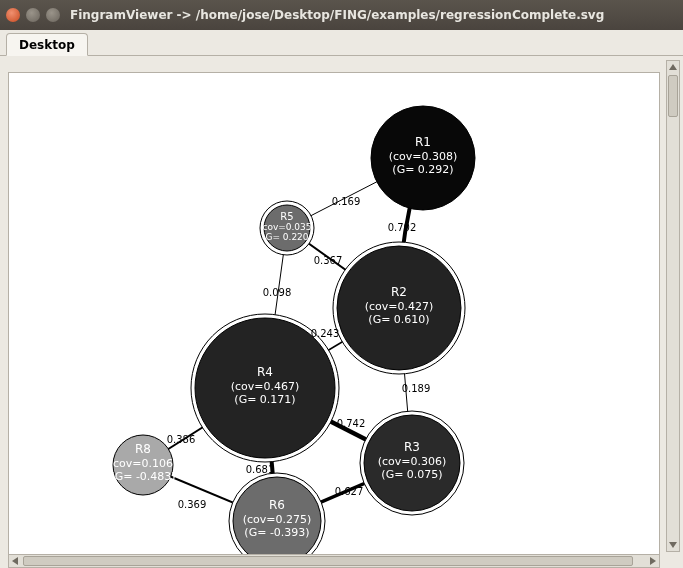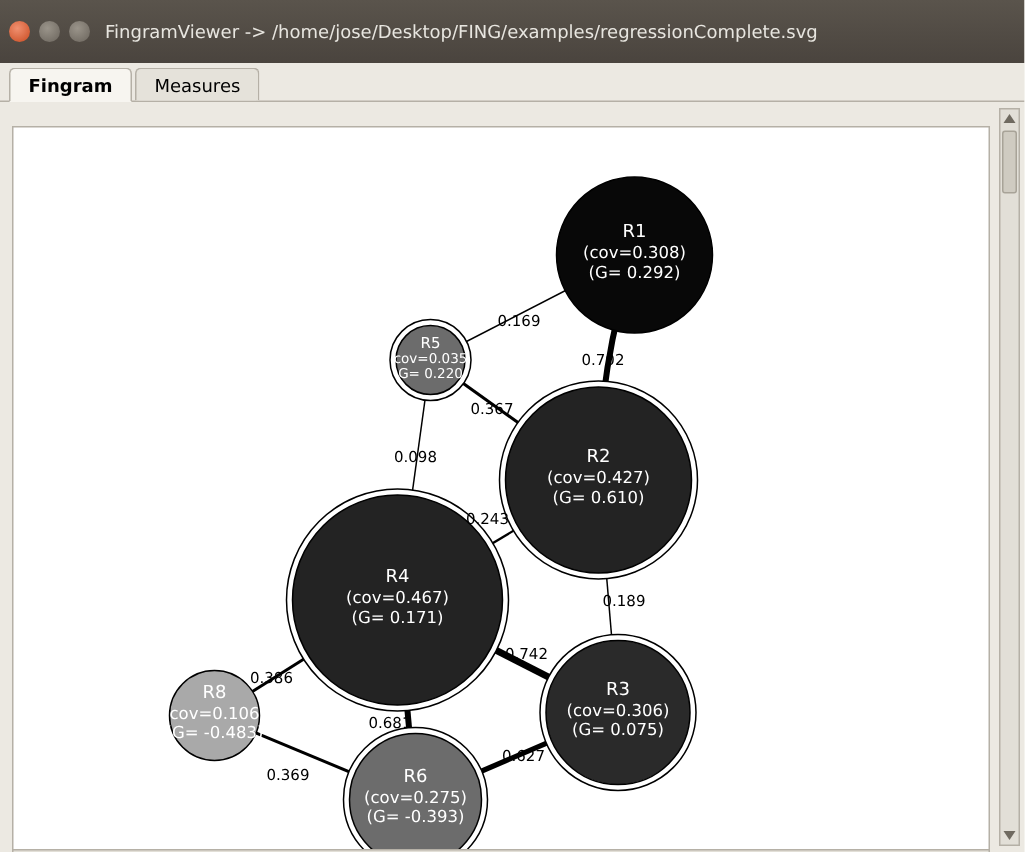--- a/index.html
+++ b/index.html
@@ -5,27 +5,27 @@
 * { box-sizing: border-box; margin: 0; padding: 0; }
 body {
   font-family: "DejaVu Sans", "Liberation Sans", Arial, sans-serif;
   font-size: 12px;
   background: #f0ede5;
   width: 683px;
   height: 568px;
   overflow: hidden;
 }
 .titlebar {
-  height: 42px;
+  height: 30px;
   background: linear-gradient(to bottom, #5a544c 0%, #4a443e 100%);
   display: flex;
   align-items: center;
   padding: 0 6px;
   color: #e8e6e0;
-  font-weight: normal;
+  font-weight: bold;
   font-size: 12px;
 }
 .win-controls { display: flex; gap: 6px; margin-right: 10px; }
 .win-btn {
   width: 14px; height: 14px; border-radius: 50%;
   display: inline-block;
 }
 .btn-close { background: radial-gradient(circle at 40% 35%, #f09070, #c84a20); }
 .btn-min   { background: radial-gradient(circle at 40% 35%, #9a948a, #6a645c); }
 .btn-max   { background: radial-gradient(circle at 40% 35%, #9a948a, #6a645c); }
@@ -123,22 +123,21 @@
 <div class="titlebar">
   <div class="win-controls">
     <span class="win-btn btn-close"></span>
     <span class="win-btn btn-min"></span>
     <span class="win-btn btn-max"></span>
   </div>
   <span>FingramViewer -&gt; /home/jose/Desktop/FING/examples/regressionComplete.svg</span>
 </div>
 
 <div class="tabbar">
-  <div class="tab active"><span>Fingram</span></div>
-  <div class="tab"><span>Measures</span></div>
+  <div class="tab active"><span>Desktop</span></div>
 </div>
 
 <div class="viewer-area">
   <div class="canvas-frame">
     <svg id="graph-svg" width="652" height="492">
         <line x1="414" y1="85" x2="278" y2="155" stroke="#000" stroke-width="1"></line>
         <path d="M 414 85 Q 390 160 390 235" stroke="#000" stroke-width="4" fill="none"></path>
         <line x1="278" y1="155" x2="390" y2="235" stroke="#000" stroke-width="2"></line>
         <line x1="278" y1="155" x2="256" y2="315" stroke="#000" stroke-width="1"></line>
         <line x1="390" y1="235" x2="256" y2="315" stroke="#000" stroke-width="1.5"></line>

